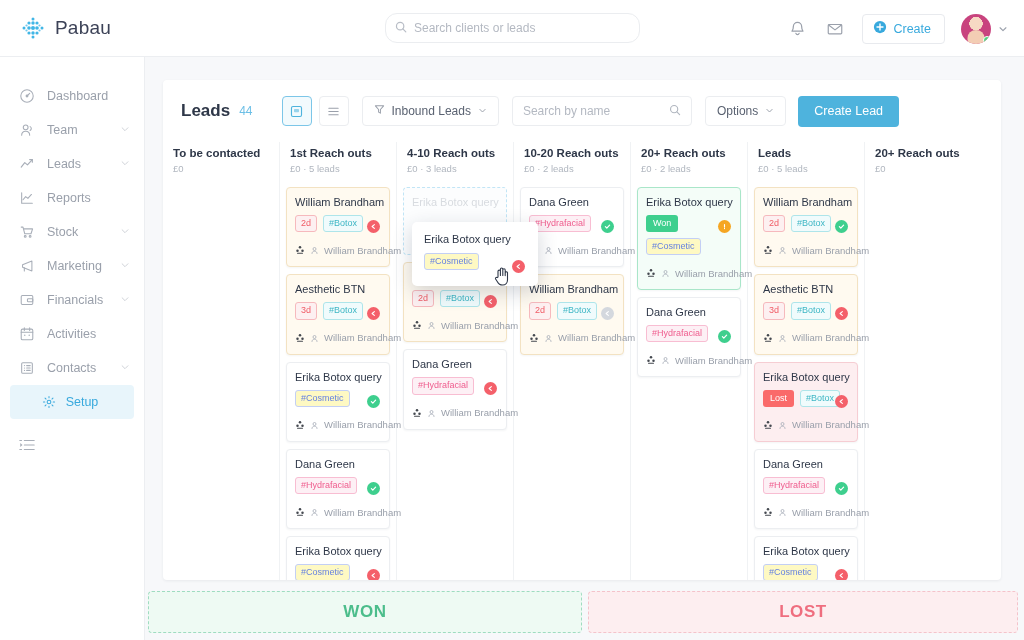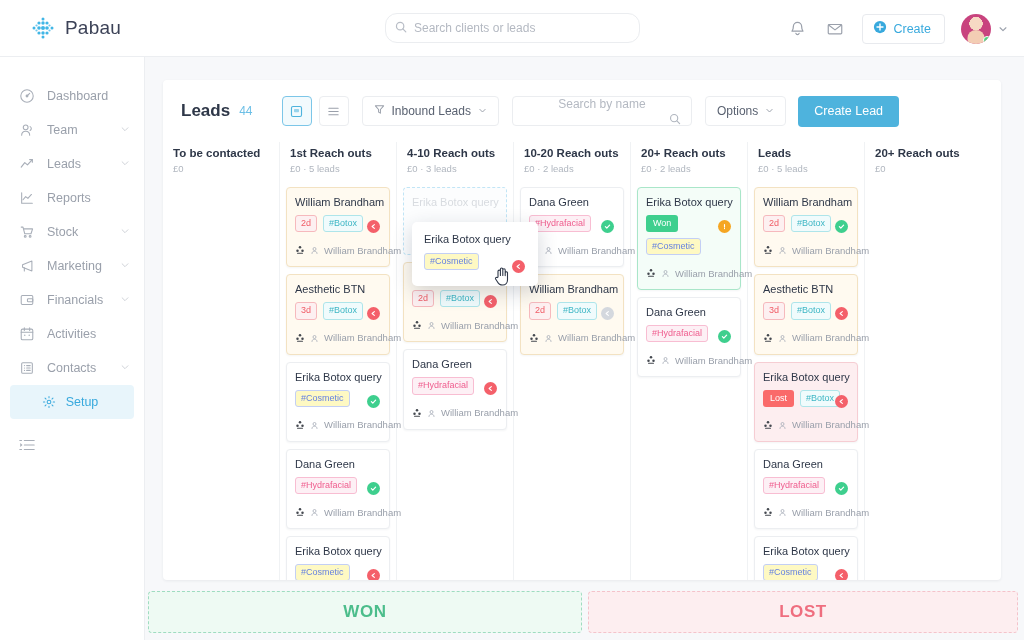--- a/index.html
+++ b/index.html
@@ -9,21 +9,21 @@
     background: #f7f8fa; overflow: hidden;
   }
   body { position: relative; }
 
   
   .topbar {
     position: absolute; top: 0; left: 0; width: 1024px; height: 57px;
     background: #ffffff; border-bottom: 1px solid #eceef1;
     display: flex; align-items: center; z-index: 20;
   }
-  .brand { display: flex; align-items: center; padding-left: 30px; width: 145px; }
+  .brand { display: flex; align-items: center; padding-left: 20px; width: 145px; }
   .brand-logo { width: 26px; height: 26px; position: relative; }
   .brand-name { font-size: 19px; color: #3c4257; font-weight: 500; margin-left: 9px; letter-spacing: .2px; }
 
   .top-search {
     position: absolute; left: 385px; top: 13px; width: 255px; height: 30px;
     border: 1px solid #ebedf0; border-radius: 12px; background: #fff;
     display: flex; align-items: center; padding: 0 9px;
   }
   .top-search .ph { font-size: 12px; color: #b4b9c2; margin-left: 7px; }
 
@@ -87,21 +87,21 @@
   .tb-sq.sel { border-color: #7cc6e8; background: #f2fafd; }
   .tb-sq + .tb-sq { margin-left: 7px; }
 
   .tb-btn {
     height: 30px; border: 1px solid #ebedf0; border-radius: 4px; background: #fff;
     display: flex; align-items: center; gap: 7px; padding: 0 11px; margin-left: 13px;
     font-size: 12px; color: #5a6271; cursor: pointer; white-space: nowrap;
   }
   .tb-search {
     height: 30px; width: 180px; border: 1px solid #ebedf0; border-radius: 4px; background: #fff;
-    display: flex; align-items: center; padding: 0 10px; margin-left: 13px; cursor: text; flex-direction: column;
+    display: flex; align-items: center; padding: 0 10px; margin-left: 13px; cursor: text;
   }
   .tb-search .ph { font-size: 12px; color: #b4b9c2; }
   .tb-search .mag { margin-left: auto; }
   .tb-primary {
     height: 31px; border-radius: 4px; background: #4eb3dd; color: #fff;
     display: flex; align-items: center; padding: 0 16px; margin-left: 12px;
     font-size: 12.5px; font-weight: 500; cursor: pointer; white-space: nowrap;
   }
 
   

